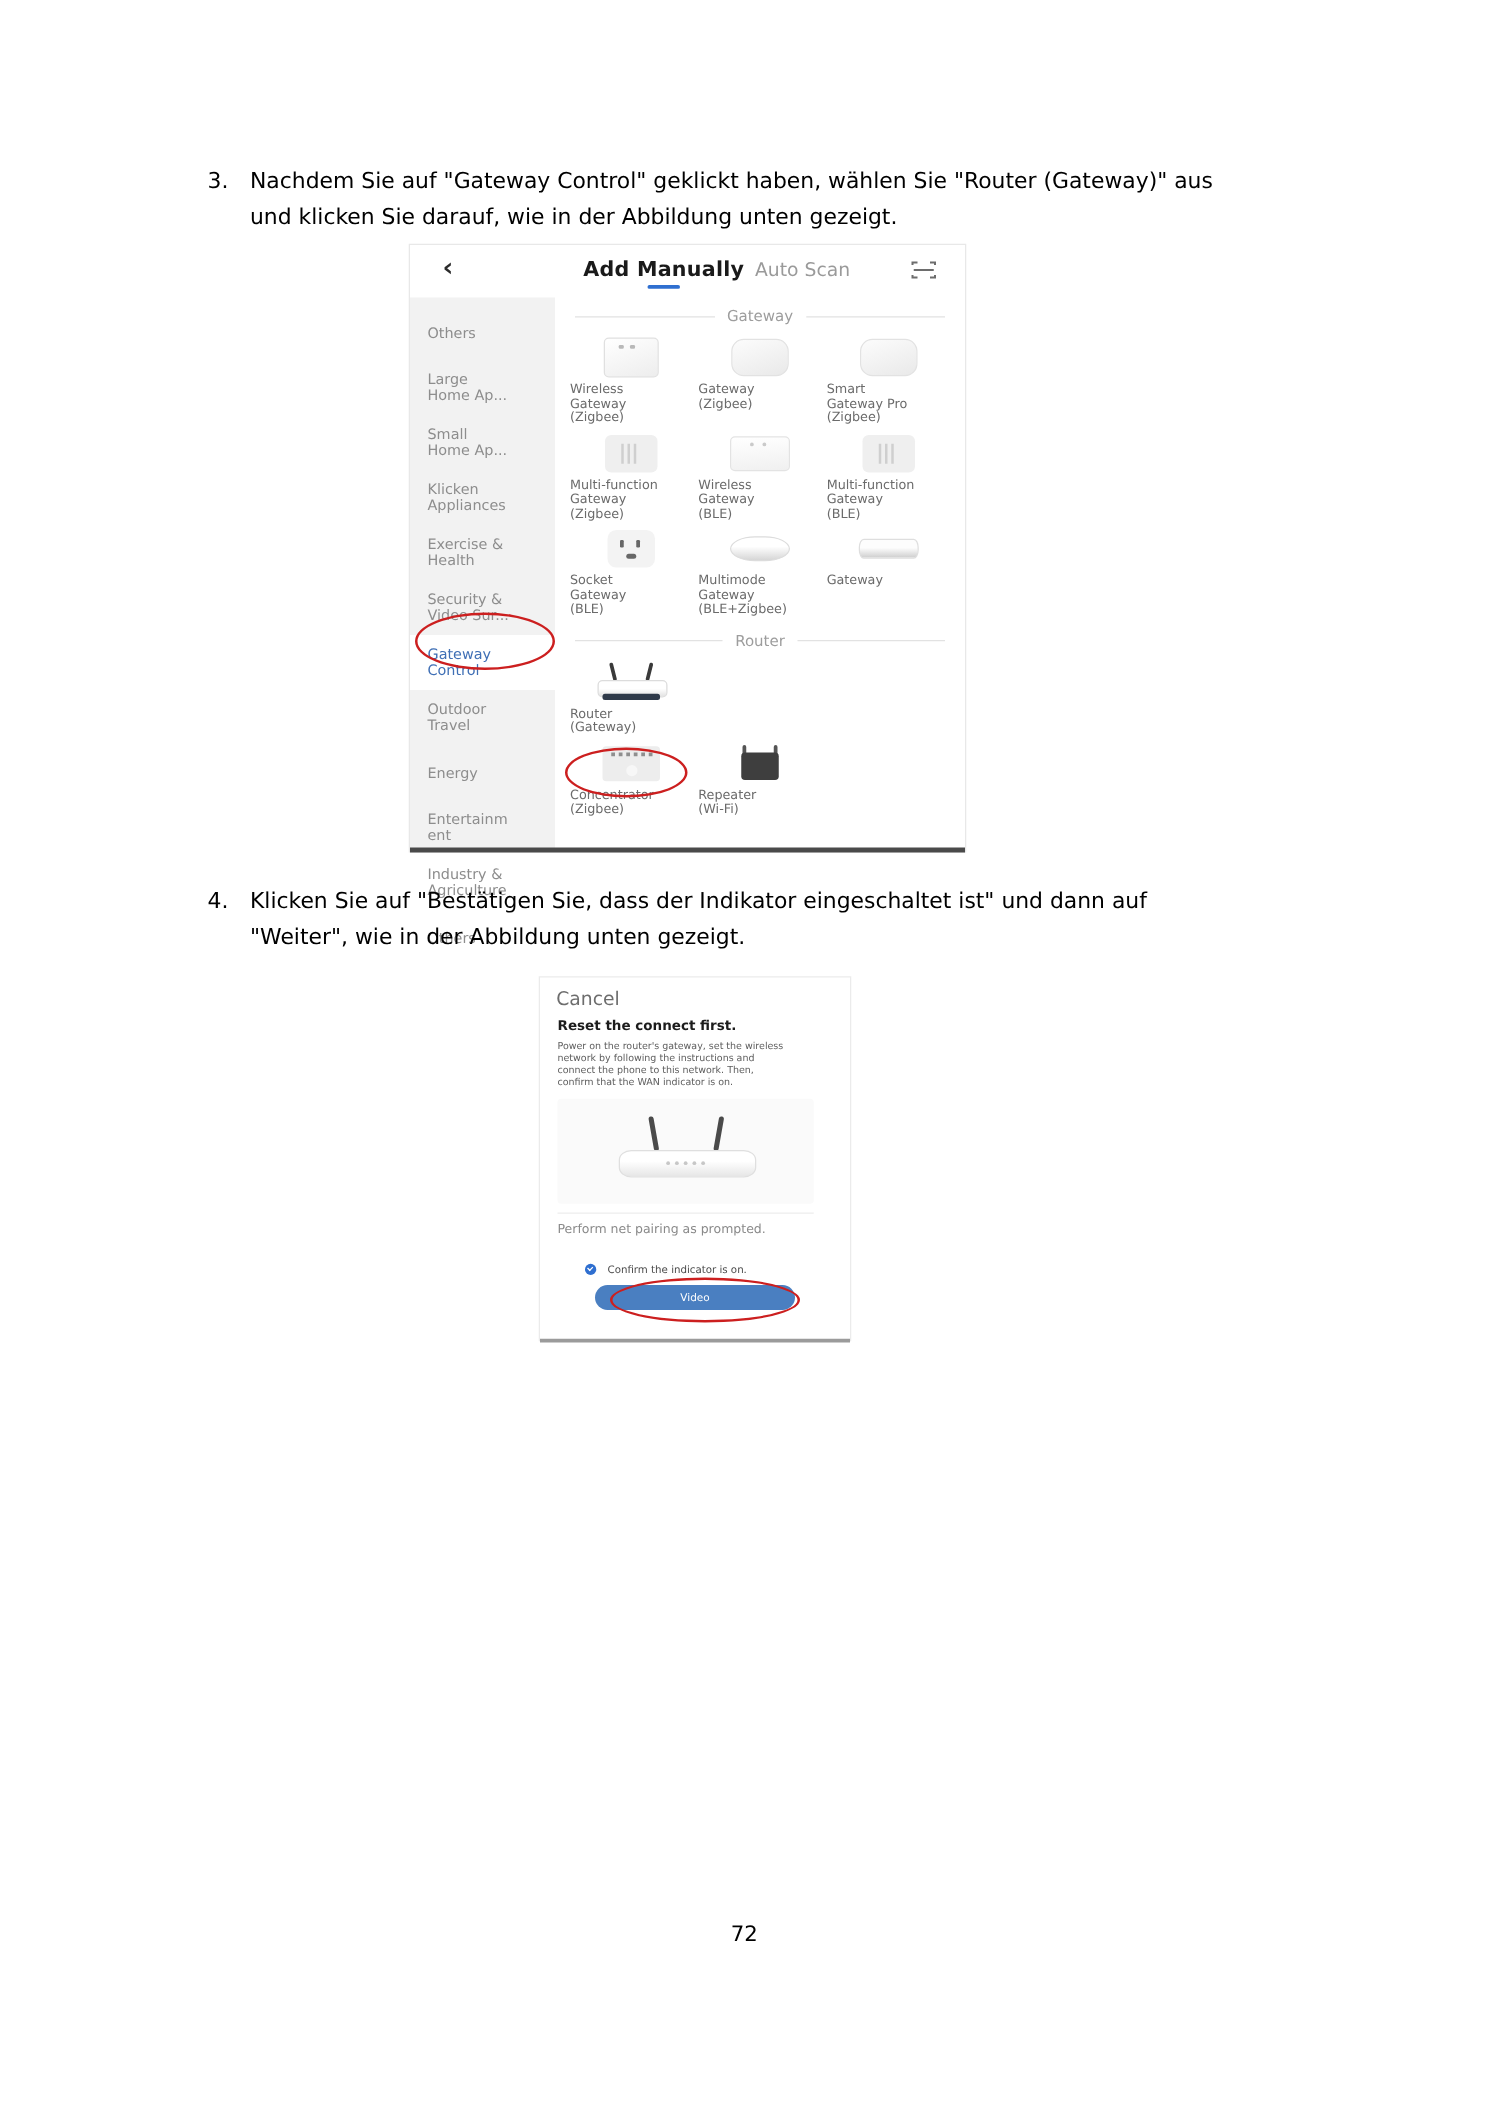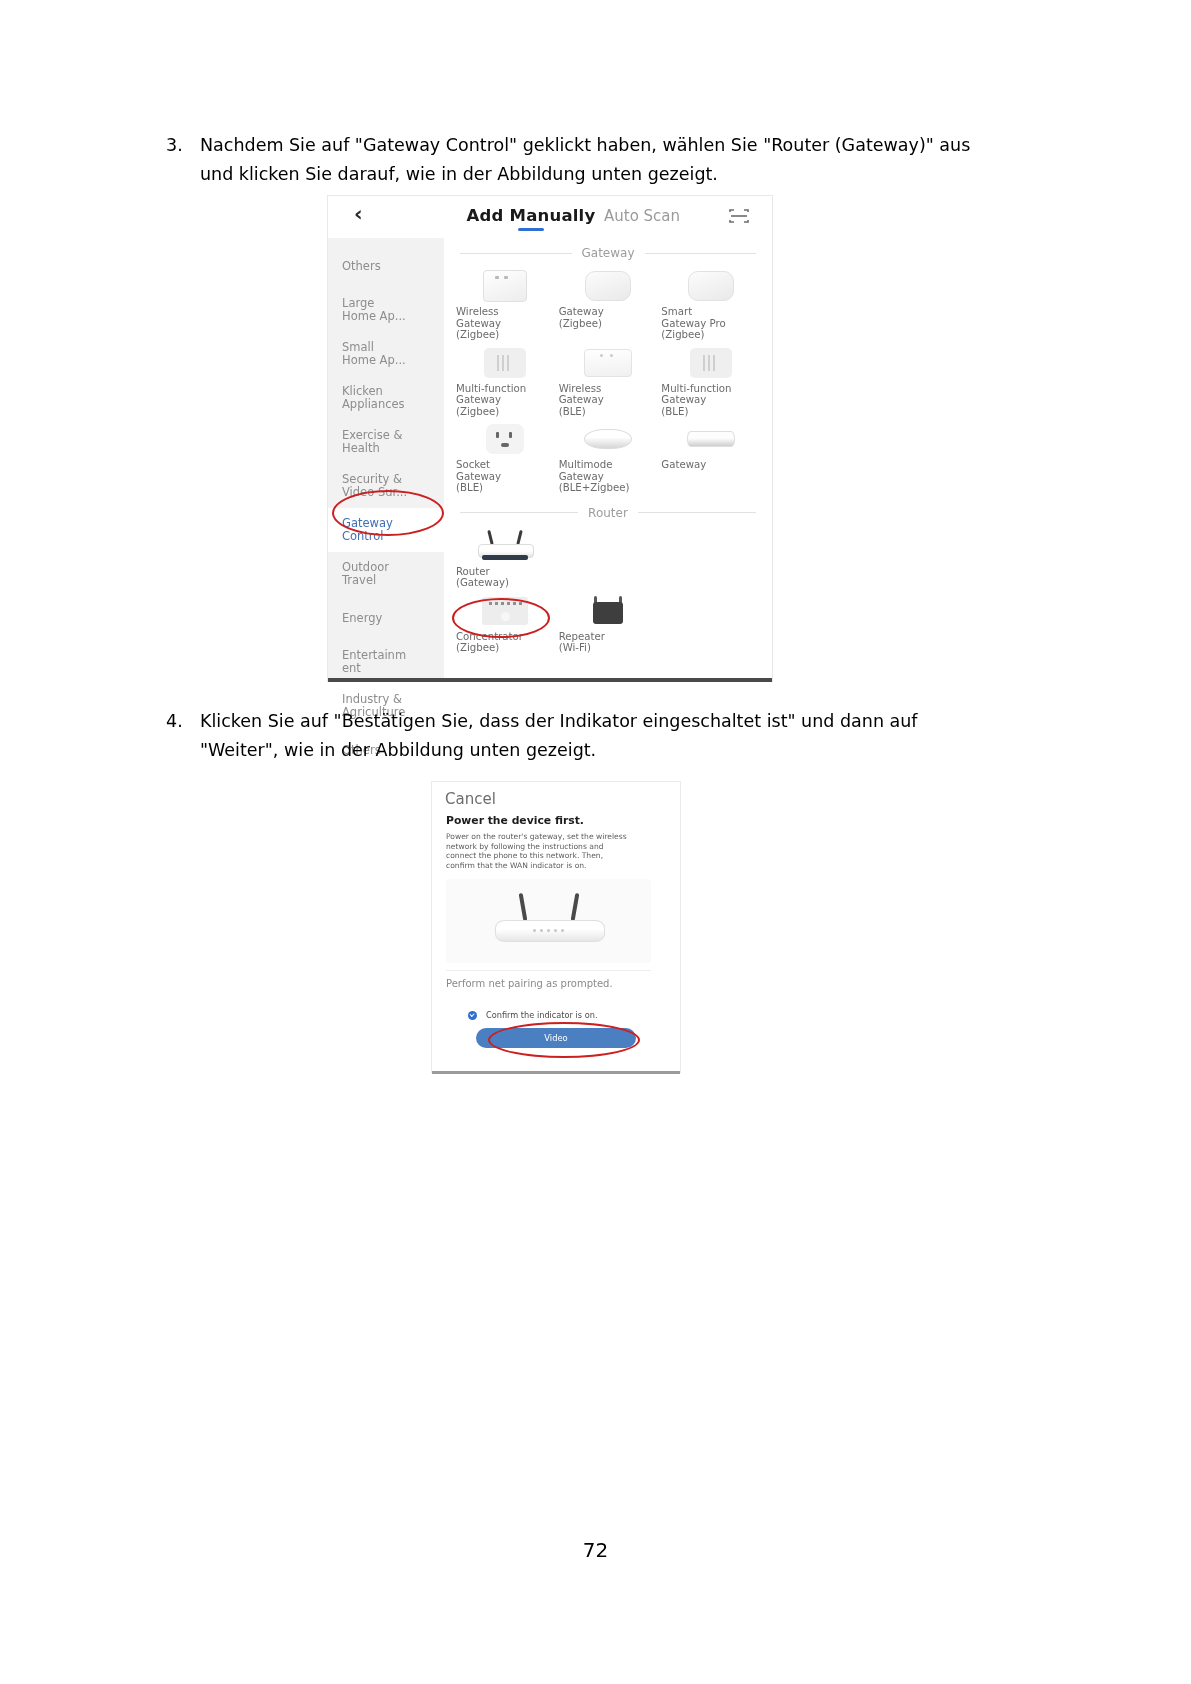--- a/index.html
+++ b/index.html
@@ -523,21 +523,21 @@
     pointer-events: none;
   }
 
   
   .page-number {
     position: absolute;
     left: 0;
     right: 0;
     top: 1538px;
     text-align: center;
-    font-size: 20px;
+    font-size: 17px;
     color: #000;
   }
 </style>
 </head>
 <body>
 
 <div class="page">
 
   <div class="step" id="step3">
     <div class="step-num">3.</div>
@@ -747,21 +747,21 @@
   <div class="shot1-bottomline"></div>
 
   <div class="step" id="step4">
     <div class="step-num">4.</div>
     <div class="step-text">Klicken Sie auf "Bestätigen Sie, dass der Indikator eingeschaltet ist" und dann auf "Weiter", wie in der Abbildung unten gezeigt.</div>
   </div>
 
   <div class="shot2">
     <div class="s2-cancel">Cancel</div>
     <div class="s2-card">
-      <div class="s2-title">Power the device first.</div>
+      <div class="s2-title">Reset the connect first.</div>
       <div class="s2-para">Power on the router's gateway, set the wireless network by following the instructions and connect the phone to this network. Then, confirm that the WAN indicator is on.</div>
       <div class="s2-imgbox">
         <div class="big-router">
           <div class="ant l"></div>
             <div class="ant r"></div>
           <div class="body"></div>
             <div class="leds"></div>
         </div>
       </div>
       <div class="s2-divider"></div>

